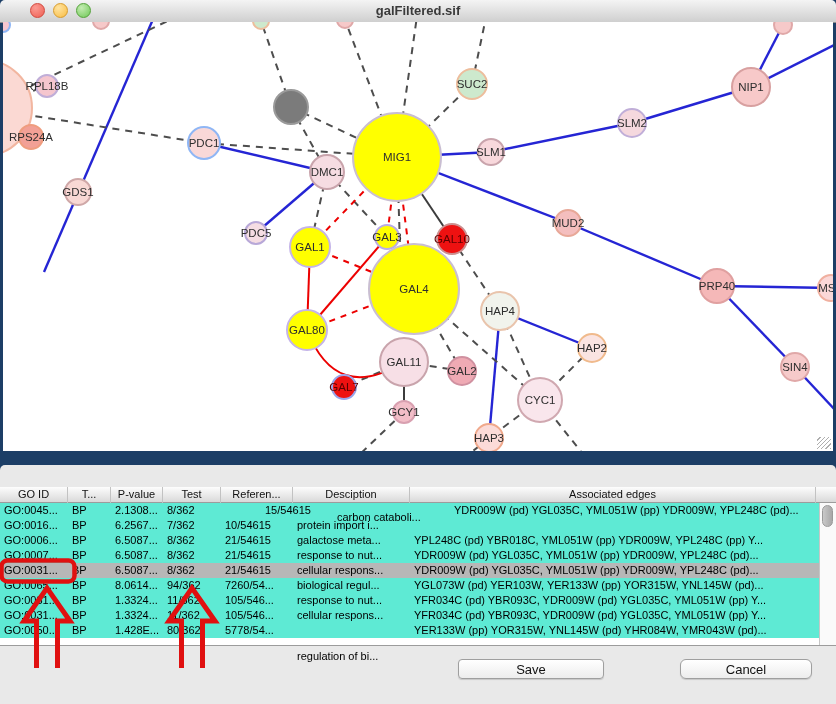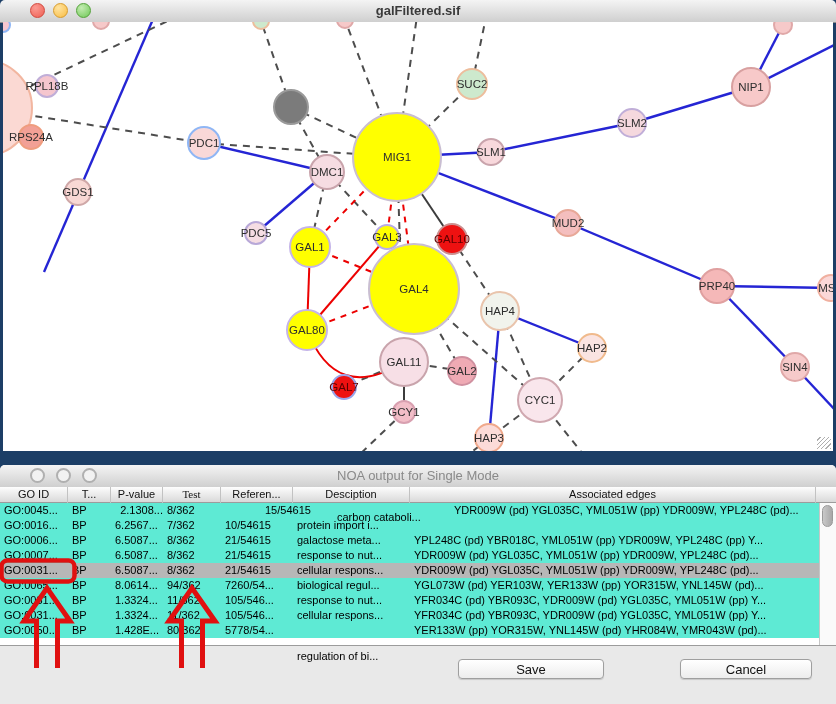--- a/index.html
+++ b/index.html
@@ -72,21 +72,21 @@
     background:linear-gradient(90deg,#c9c9c9,#a8a8a8);border:1px solid #9a9a9a;box-sizing:border-box;
   }
   .mac-btn{
     position:absolute;top:194px;height:20px;border-radius:4px;
     background:linear-gradient(#ffffff,#ededed);
     border:1px solid #9f9f9f;box-shadow:0 1px 1px rgba(0,0,0,.15);
     font-family:"Liberation Sans",sans-serif;font-size:13px;color:#111;
     text-align:center;padding:0;
   }
   #save-button{left:458px;width:146px;}
-  #cancel-button{left:680px;width:132px;}
+  #cancel-button{left:680px;width:132px;border-radius:6px;}
   #annotations{position:absolute;left:0;top:0;z-index:50;pointer-events:none;}
 </style>
 </head>
 <body>
 
 <div id="net-window">
   <div class="window-titlebar">
     <div class="traffic">
       <span class="tl red" style="left:0;"></span>
       <span class="tl yellow" style="left:23px;"></span>
@@ -209,44 +209,36 @@
         <circle cx="795" cy="367" r="14" fill="#f6caca" stroke="#e0a8a8" stroke-width="2"></circle>
         <text x="795" y="371" text-anchor="middle" font-size="11.5" fill="#2e2e2e" font-family="&quot;Liberation Sans&quot;, sans-serif">SIN4</text>
         <circle cx="831" cy="288" r="13" fill="#fbd8d8" stroke="#f0b0a0" stroke-width="2"></circle>
         <text x="831" y="292" text-anchor="middle" font-size="11.5" fill="#2e2e2e" font-family="&quot;Liberation Sans&quot;, sans-serif">MSN</text>
       </svg>
     <div id="resize-grip"></div>
   </div>
 </div>
 
 <div id="noa-window">
-  <div class="window-titlebar">
-    <div class="traffic">
-      <span class="tl hollow" style="left:0;"></span>
-      <span class="tl hollow" style="left:26px;"></span>
-      <span class="tl hollow" style="left:52px;"></span>
-    </div>
-    <div class="title-text">NOA output for Single Mode</div>
-  </div>
   <div id="noa-table">
     <div id="noa-thead">
         <div class="th" style="width: 68px;">GO ID</div>
         <div class="th" style="width: 43px;">T...</div>
         <div class="th" style="width: 52px;">P-value</div>
-        <div class="th" style="width: 58px; font-family: Liberation Serif, serif;">Test</div>
+        <div class="th" style="width: 58px;">Test</div>
         <div class="th" style="width: 72px;">Referen...</div>
         <div class="th" style="width: 117px;">Desciption</div>
         <div class="th" style="width: 406px;">Associated edges</div>
         <div class="th" style="width: 20px;"></div>
       </div>
     <div id="noa-tbody">
         <div class="tr">
           <div class="td" style="width: 68px;">GO:0045...</div>
           <div class="td" style="width: 43px;">BP</div>
-          <div class="td" style="width: 52px; text-align: right;">2.1308...</div>
+          <div class="td" style="width: 52px;">2.1308...</div>
           <div class="td" style="width: 58px;">8/362</div>
           <div class="td" style="width: 72px; margin-left: 40px;">15/54615</div>
           <div class="td" style="width: 117px; margin-top: 7px;">carbon cataboli...</div>
           <div class="td" style="width: 406px;">YDR009W (pd) YGL035C, YML051W (pp) YDR009W, YPL248C (pd)...</div>
         </div>
         <div class="tr">
           <div class="td" style="width: 68px;">GO:0016...</div>
           <div class="td" style="width: 43px;">BP</div>
           <div class="td" style="width: 52px;">6.2567...</div>
           <div class="td" style="width: 58px;">7/362</div>

